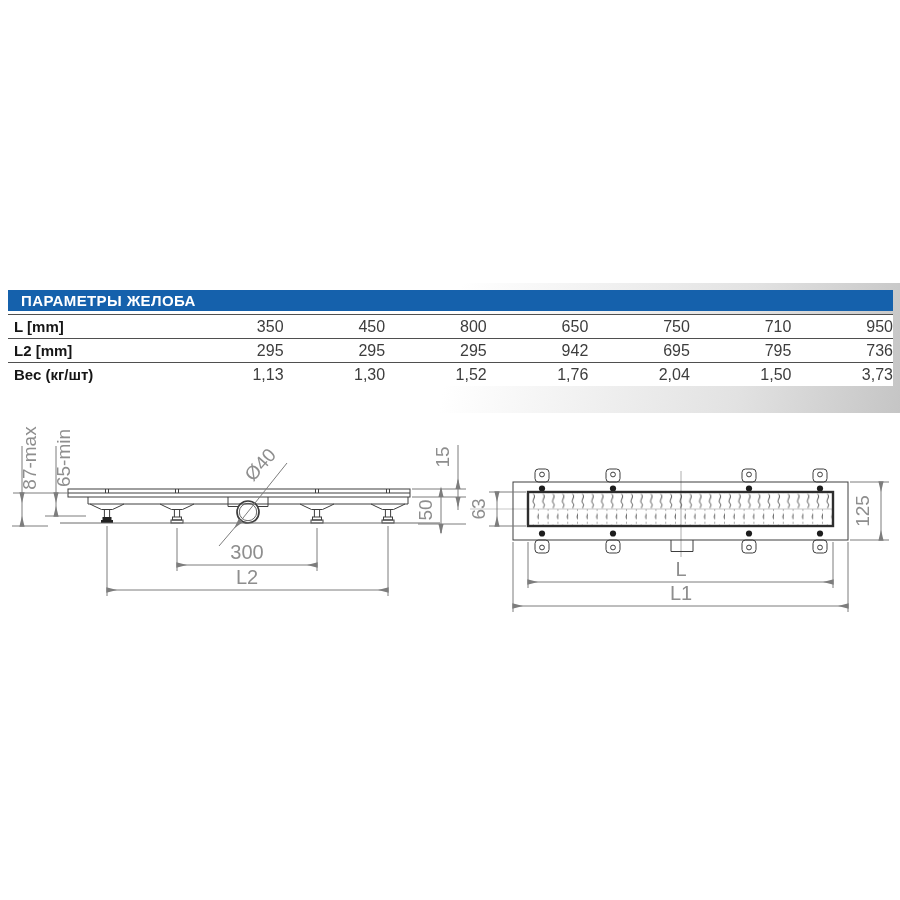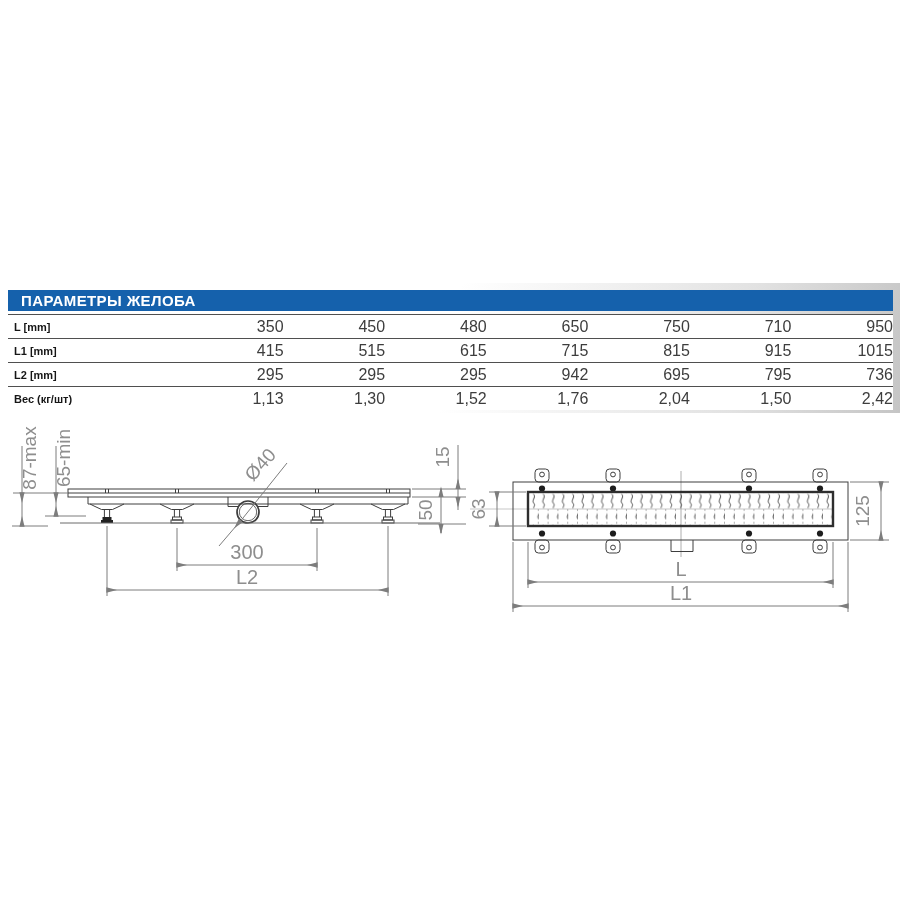--- a/index.html
+++ b/index.html
@@ -6,76 +6,66 @@
   .page{position:relative;width:900px;height:900px;background:#ffffff;overflow:hidden;
         font-family:"Liberation Sans","DejaVu Sans",sans-serif;}
   .band{position:absolute;left:0;top:283px;width:900px;height:130px;
         background:linear-gradient(100deg,#ffffff 50%,#e2e2e2 82%,#c5c5c5 100%);}
   .ptable{position:absolute;left:8px;top:7px;width:885px;}
   .thead{height:21px;line-height:21px;color:#ffffff;font-size:15px;font-weight:600;
          letter-spacing:.4px;padding-left:13px;box-sizing:border-box;}
   .rows{margin-top:3px;}
   .row{display:grid;grid-template-columns:174px repeat(7,1fr);height:23px;
        border-top:1px solid #4f4f4f;background:#ffffff;align-items:center;}
-  .row .lbl{font-weight:bold;font-size:11px;color:#161616;padding-left:6px;}
+  .row .lbl{font-weight:bold;font-size:15px;color:#161616;padding-left:6px;}
   .row .val{font-size:16px;color:#3d3d3d;padding-left:2px;text-align:right;}
   svg text{font-family:"Liberation Sans","DejaVu Sans",sans-serif;fill:#8e8e8e;}
   .dln{stroke:#7d7d7d;stroke-width:1;fill:none;}
   .oln{stroke:#3e3e3e;stroke-width:1;fill:none;}
 </style>
 </head>
 <body>
 
 <div class="page">
 
   <div class="band">
     <div class="ptable">
       <div class="thead" id="titlebar" style="background: rgb(21, 97, 172);">
         <span>ПАРАМЕТРЫ ЖЕЛОБА</span>
       </div>
       <div class="rows">
         <div class="row">
           <div class="lbl">L [mm]</div>
           <div class="val">350</div>
           <div class="val">450</div>
-          <div class="val">480</div>
+          <div class="val">800</div>
           <div class="val">650</div>
           <div class="val">750</div>
           <div class="val">710</div>
           <div class="val">950</div>
-        </div>
-        <div class="row">
-          <div class="lbl">L1 [mm]</div>
-          <div class="val">415</div>
-          <div class="val">515</div>
-          <div class="val">615</div>
-          <div class="val">715</div>
-          <div class="val">815</div>
-          <div class="val">915</div>
-          <div class="val">1015</div>
         </div>
         <div class="row">
           <div class="lbl">L2 [mm]</div>
           <div class="val">295</div>
           <div class="val">295</div>
           <div class="val">295</div>
           <div class="val">942</div>
           <div class="val">695</div>
           <div class="val">795</div>
           <div class="val">736</div>
         </div>
         <div class="row">
           <div class="lbl">Вес (кг/шт)</div>
           <div class="val">1,13</div>
           <div class="val">1,30</div>
           <div class="val">1,52</div>
           <div class="val">1,76</div>
           <div class="val">2,04</div>
           <div class="val">1,50</div>
-          <div class="val">2,42</div>
+          <div class="val">3,73</div>
         </div>
       </div>
     </div>
   </div>
 
   <svg style="position:absolute;left:0;top:413px;" width="900" height="230" viewBox="0 413 900 230">
     <defs>
       <marker id="arr" viewBox="0 0 10 6" refX="9.4" refY="3" markerWidth="11" markerHeight="6.6" orient="auto-start-reverse" markerUnits="userSpaceOnUse">
         <path d="M0.3,3 L10,0.6 L10,5.4 Z" fill="#7d7d7d"></path>
       </marker>

